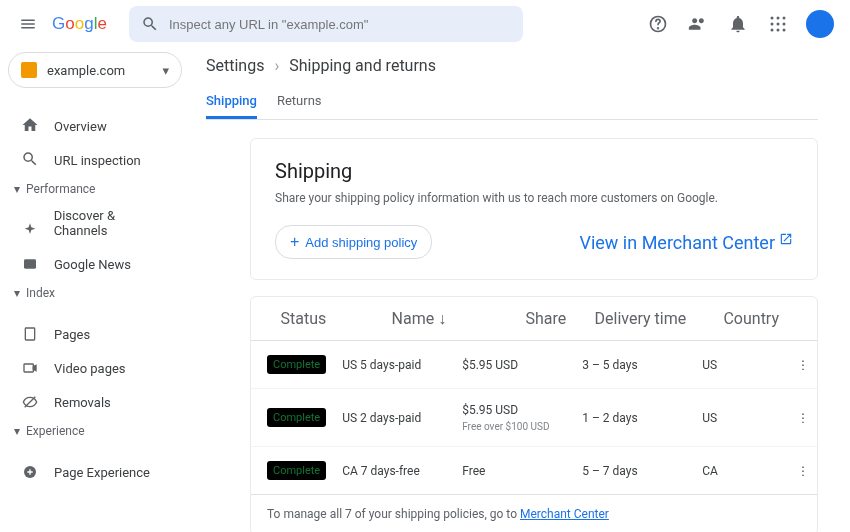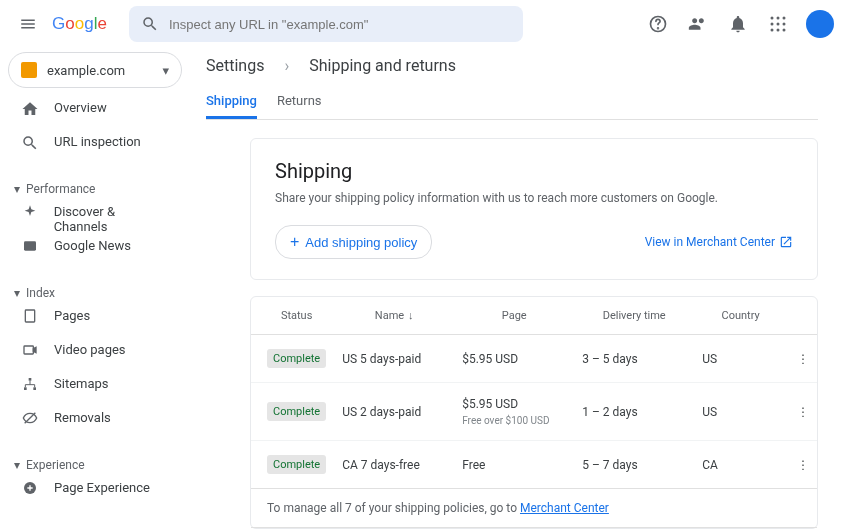--- a/index.html
+++ b/index.html
@@ -12,43 +12,43 @@
 .search-bar { flex: 0 0 394px; height: 36px; background: #e8eef9; border-radius: 8px; display: flex; align-items: center; padding: 0 12px; margin-left: 10px; }
 .search-bar input { border: none; background: none; outline: none; flex: 1; font-size: 13px; color: #5f6368; margin-left: 10px; }
 .top-right { margin-left: auto; display: flex; align-items: center; gap: 16px; }
 .top-icon { width: 24px; height: 24px; display: flex; align-items: center; justify-content: center; cursor: pointer; color: #5f6368; }
 .avatar { width: 28px; height: 28px; border-radius: 50%; background: #1a73e8; }
 .main-layout { display: flex; }
 .sidebar { width: 190px; padding: 4px 8px; }
 .property-selector { height: 36px; border: 1px solid #dadce0; border-radius: 18px; display: flex; align-items: center; padding: 0 12px; margin: 0 0 12px 0; cursor: pointer; }
 .prop-icon { width: 16px; height: 16px; background: #f29900; border-radius: 2px; margin-right: 10px; }
 .prop-chevron { margin-left: auto; color: #5f6368; }
-.nav-item { display: flex; align-items: flex-start; height: 34px; padding: 0 12px; border-radius: 0 16px 16px 0; cursor: pointer; gap: 14px; color: #3c4043; }
+.nav-item { display: flex; align-items: flex-end; height: 34px; padding: 0 12px; border-radius: 0 16px 16px 0; cursor: pointer; gap: 14px; color: #3c4043; }
 .nav-icon { width: 20px; display: flex; align-items: center; justify-content: center; color: #5f6368; }
 .nav-section { display: flex; align-items: center; height: 30px; padding: 0 6px; color: #5f6368; font-size: 12px; cursor: pointer; gap: 6px; margin-top: 6px; }
 .content { flex: 1; padding: 8px 32px 24px 16px; }
-.breadcrumb { display: flex; align-items: center; gap: 20px; font-size: 16px; color: #3c4043; margin-bottom: 10px; }
+.breadcrumb { display: flex; align-items: center; gap: 10px; font-size: 16px; color: #3c4043; margin-bottom: 10px; }
 .breadcrumb .sep { color: #9aa0a6; }
 .tabs { display: flex; gap: 20px; border-bottom: 1px solid #e0e0e0; margin-bottom: 18px; }
 .tab { padding: 8px 0; font-size: 13px; color: #5f6368; cursor: pointer; border-bottom: 3px solid transparent; }
 .tab.active { color: #1a73e8; border-bottom-color: #1a73e8; font-weight: 500; }
 .card { background: #fff; border: 1px solid #e8eaed; border-radius: 6px; margin-left: 44px; margin-bottom: 16px; }
 .card.header-card { padding: 20px 24px; }
 .card h2 { font-size: 20px; font-weight: 400; color: #202124; margin-bottom: 6px; }
 .card .desc { font-size: 12px; color: #5f6368; line-height: 1.5; margin-bottom: 18px; }
 .card-actions { display: flex; align-items: center; justify-content: space-between; }
 .btn-outline { display: flex; align-items: center; gap: 6px; border: 1px solid #dadce0; background: #fff; color: #1a73e8; padding: 7px 14px; border-radius: 16px; font-size: 13px; cursor: pointer; }
-.link-ext { color: #1a73e8; font-size: 12px; display: flex; align-items: flex-start; gap: 4px; cursor: pointer; }
+.link-ext { color: #1a73e8; font-size: 18px; display: flex; align-items: flex-start; gap: 4px; cursor: pointer; }
 .table-card { padding: 0; }
 .tbl { width: 100%; border-collapse: collapse; }
-.tbl th { text-align: center; font-weight: 400; font-size: 11px; color: #5f6368; padding: 12px 8px; border-bottom: 1px solid #e0e0e0; }
+.tbl th { text-align: right; font-weight: 400; font-size: 16px; color: #5f6368; padding: 12px 8px; border-bottom: 1px solid #e0e0e0; }
 .tbl th:first-child, .tbl td:first-child { padding-left: 16px; }
 .tbl td { padding: 14px 8px; font-size: 12px; color: #3c4043; border-bottom: 1px solid #f1f3f4; vertical-align: middle; }
 .tbl tr:last-child td { border-bottom: 1px solid #e0e0e0; }
-.badge { display: inline-block; background: #e5e5e5; color: #137333; font-size: 11px; padding: 3px 6px; border-radius: 3px; }
+.badge { display: inline-block; background: #000000; color: #137333; font-size: 11px; padding: 3px 6px; border-radius: 3px; }
 .cost-sub { font-size: 10px; color: #80868b; margin-top: 4px; }
 .row-menu { color: #5f6368; cursor: pointer; padding-right: 12px; text-align: right; }
 .manage-row { padding: 12px 16px; font-size: 12px; color: #5f6368; border-bottom: 1px solid #e0e0e0; }
 .manage-row a { color: #1a73e8; text-decoration: underline; }
 .sort-icon { margin-left: 4px; }
 svg { display: block; }
 </style>
 </head>
 <body>
 
@@ -161,31 +161,20 @@
       <span>Pages</span>
     </div>
     <div class="nav-item">
       <span class="nav-icon">
           <svg width="16" height="16" viewBox="0 0 24 24" fill="none" stroke="#5f6368" stroke-width="2">
             <rect x="3" y="6" width="14" height="12" rx="1"></rect>
             <path d="M17 10l4-2v8l-4-2z" fill="#5f6368"></path>
           </svg>
         </span>
       <span>Video pages</span>
-    </div>
-    <div class="nav-item">
-      <span class="nav-icon">
-          <svg width="16" height="16" viewBox="0 0 24 24" fill="#5f6368">
-            <rect x="10" y="3" width="4" height="4"></rect>
-            <rect x="3" y="17" width="4" height="4"></rect>
-            <rect x="17" y="17" width="4" height="4"></rect>
-            <path d="M12 7v6m-7 4v-4h14v4" stroke="#5f6368" stroke-width="1.5" fill="none"></path>
-          </svg>
-        </span>
-      <span>Sitemaps</span>
     </div>
     <div class="nav-item">
       <span class="nav-icon">
           <svg width="16" height="16" viewBox="0 0 24 24" fill="none" stroke="#5f6368" stroke-width="2">
             <path d="M2 12s3-7 10-7 10 7 10 7-3 7-10 7-10-7-10-7z"></path>
             <line x1="4" y1="20" x2="20" y2="4"></line>
           </svg>
         </span>
       <span>Removals</span>
     </div>
@@ -236,21 +225,21 @@
         </a>
       </div>
     </div>
 
     <div class="card table-card">
       <table class="tbl">
         <thead>
           <tr>
             <th style="width:70px">Status</th>
             <th style="width:120px"><span>Name</span><span class="sort-icon">↓</span></th>
-            <th style="width:120px">Page</th>
+            <th style="width:120px">Share</th>
             <th style="width:120px">Delivery time</th>
             <th>Country</th>
             <th style="width:30px"></th>
           </tr>
         </thead>
         <tbody>
           <tr>
             <td><span class="badge">Complete</span></td>
             <td>US 5 days-paid</td>
             <td>

